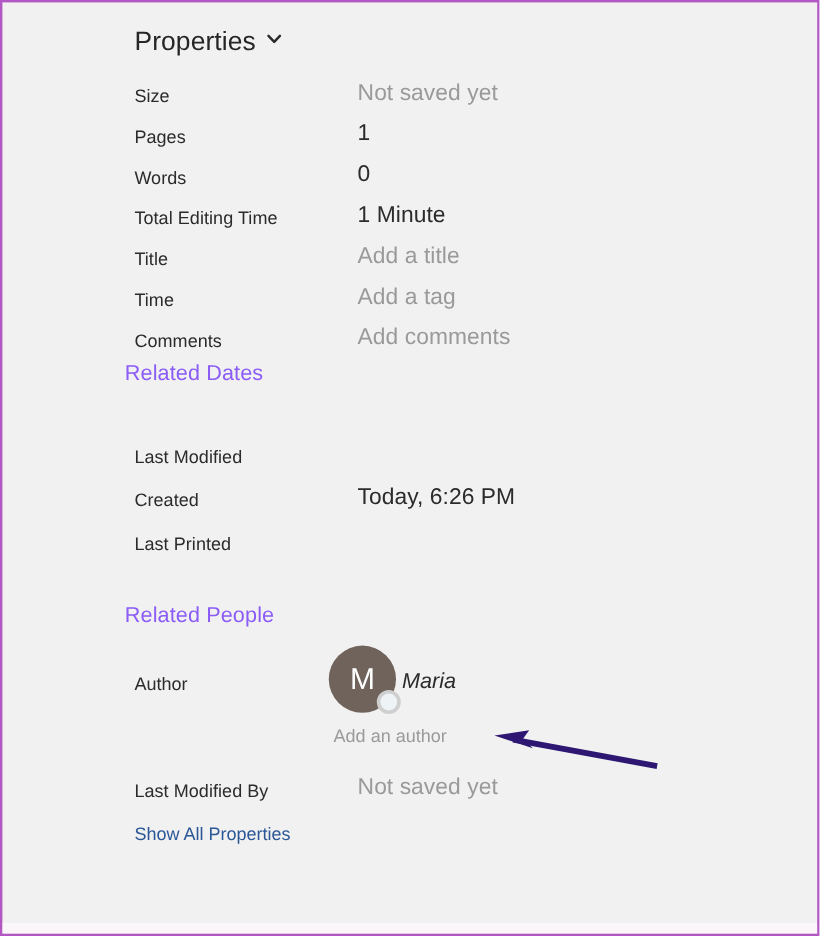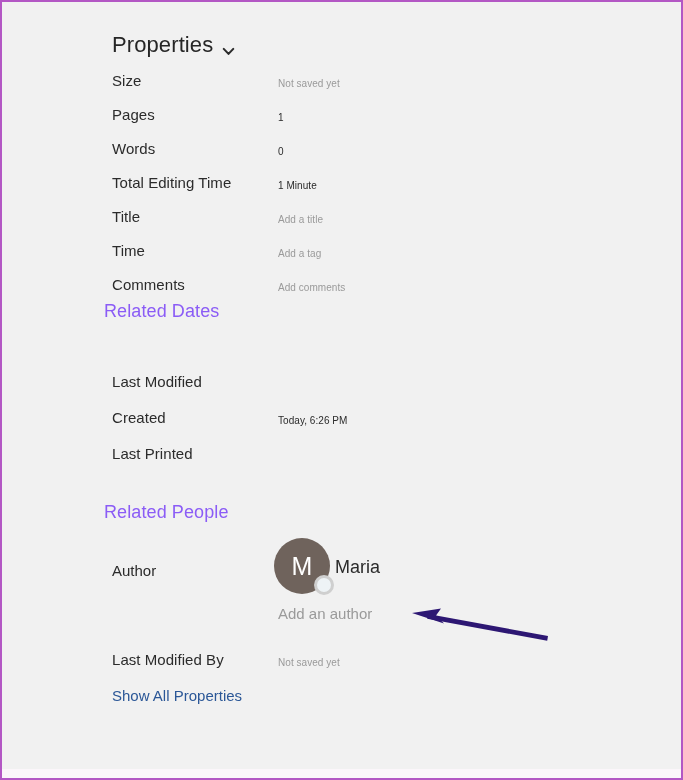--- a/index.html
+++ b/index.html
@@ -40,21 +40,21 @@
     bottom: 0;
     padding: 0;
   }
 
   
   .panel-header {
     position: absolute;
     left: 110px;
     top: 22px;
     display: flex;
-    align-items: flex-end;
+    align-items: flex-start;
     gap: 9px;
     height: 32px;
   }
   .panel-header .title {
     font-size: 22px;
     color: #262626;
     font-weight: 400;
     letter-spacing: 0.1px;
     line-height: 1;
   }
@@ -78,24 +78,25 @@
   }
   .row .label {
     width: 166px;
     flex: 0 0 166px;
     font-size: 15px;
     color: #2b2b2b;
     white-space: nowrap;
     letter-spacing: 0.05px;
   }
   .row .value {
-    font-size: 10px;
+    font-size: 19px;
     color: #2b2b2b;
     white-space: nowrap;
     letter-spacing: 0.05px;
+    margin-left: 20px;
   }
   .row .value.placeholder {
     color: #9a9a9a;
   }
 
   
   .section-heading {
     position: absolute;
     left: 102px;
     font-size: 18px;
@@ -152,20 +153,21 @@
     border: 3px solid #cfcfcf;
     box-sizing: border-box;
   }
   .person-name {
     margin-left: 5px;
     font-size: 18px;
     color: #2b2b2b;
     position: relative;
     top: 1px;
     z-index: 2;
+    font-style: italic;
   }
 
   .add-author {
     position: absolute;
     left: 276px;
     top: 603px;
     font-size: 15px;
     color: #9a9a9a;
   }
 

